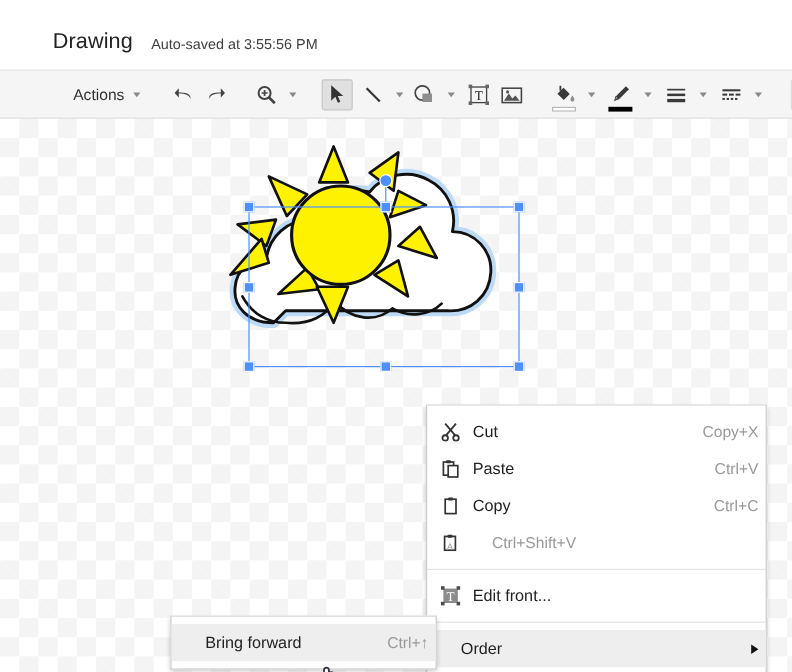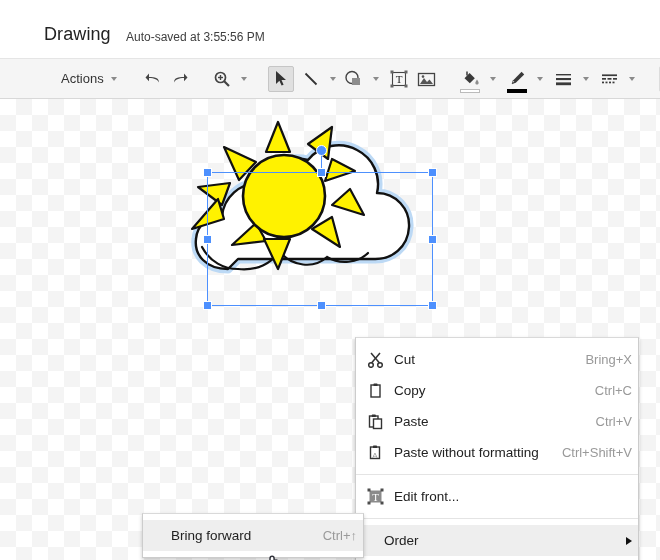--- a/index.html
+++ b/index.html
@@ -333,55 +333,54 @@
       <div class="mi">
         <span class="mi-ico">
           <svg width="17" height="17" viewBox="0 0 17 17">
             <line x1="4" y1="2" x2="12.5" y2="12" stroke="#333" stroke-width="1.5"></line>
             <line x1="13" y1="2" x2="4.5" y2="12" stroke="#333" stroke-width="1.5"></line>
             <circle cx="4" cy="14" r="2.3" fill="none" stroke="#333" stroke-width="1.5"></circle>
             <circle cx="13" cy="14" r="2.3" fill="none" stroke="#333" stroke-width="1.5"></circle>
           </svg>
         </span>
         <span class="mi-label">Cut</span>
-        <span class="mi-accel">Bring+X</span>
-      </div>
-
-      <div class="mi">
-        <span class="mi-ico">
-          <svg width="17" height="17" viewBox="0 0 17 17">
-            <rect x="4" y="3" width="9" height="12" fill="none" stroke="#333" stroke-width="1.4"></rect>
-            <rect x="6.5" y="1.5" width="4" height="2.6" rx="0.6" fill="#333"></rect>
-          </svg>
-        </span>
-        <span class="mi-label">Copy</span>
-        <span class="mi-accel">Ctrl+C</span>
+        <span class="mi-accel">Copy+X</span>
       </div>
 
       <div class="mi">
         <span class="mi-ico">
           <svg width="17" height="17" viewBox="0 0 17 17">
             <rect x="2.5" y="3" width="8.5" height="11" fill="none" stroke="#333" stroke-width="1.4"></rect>
             <rect x="4.8" y="1.6" width="4" height="2.5" rx="0.6" fill="#333"></rect>
             <rect x="6.5" y="6" width="8" height="9.5" fill="#fff" stroke="#333" stroke-width="1.4"></rect>
           </svg>
         </span>
         <span class="mi-label">Paste</span>
         <span class="mi-accel">Ctrl+V</span>
       </div>
 
       <div class="mi">
         <span class="mi-ico">
           <svg width="17" height="17" viewBox="0 0 17 17">
+            <rect x="4" y="3" width="9" height="12" fill="none" stroke="#333" stroke-width="1.4"></rect>
+            <rect x="6.5" y="1.5" width="4" height="2.6" rx="0.6" fill="#333"></rect>
+          </svg>
+        </span>
+        <span class="mi-label">Copy</span>
+        <span class="mi-accel">Ctrl+C</span>
+      </div>
+
+      <div class="mi">
+        <span class="mi-ico">
+          <svg width="17" height="17" viewBox="0 0 17 17">
             <rect x="3.5" y="3" width="9" height="11.5" fill="none" stroke="#333" stroke-width="1.4"></rect>
             <rect x="6" y="1.6" width="4" height="2.5" rx="0.6" fill="#333"></rect>
             <text x="8" y="14" font-size="8" font-family="Liberation Sans, sans-serif" fill="#999" text-anchor="middle">A</text>
           </svg>
         </span>
-        <span class="mi-label">Paste without formatting</span>
         <span class="mi-accel">Ctrl+Shift+V</span>
       </div>
 
       <div class="msep"></div>
 
       <div class="mi">
         <span class="mi-ico">
           <svg width="17" height="17" viewBox="0 0 17 17">
             <rect x="2.5" y="2.5" width="12" height="12" fill="#8b8b8b"></rect>
             <rect x="0.5" y="0.5" width="3" height="3" fill="#4d4d4d"></rect>

